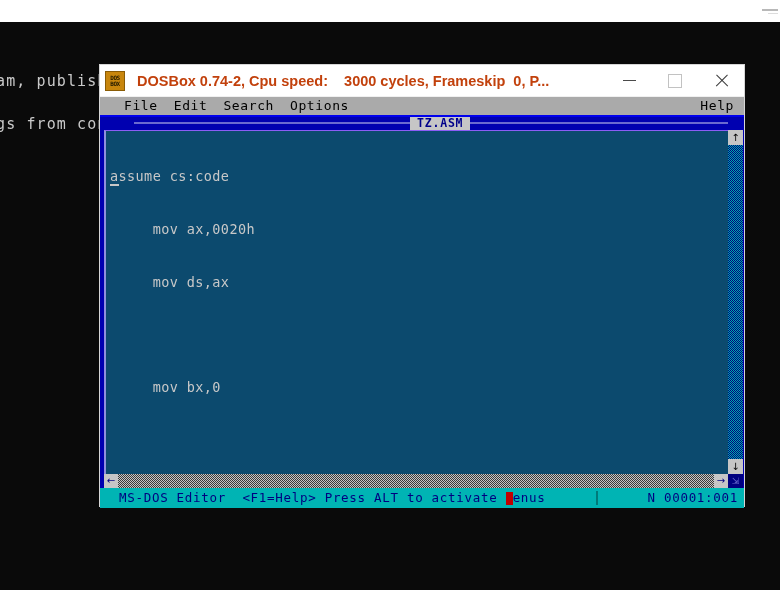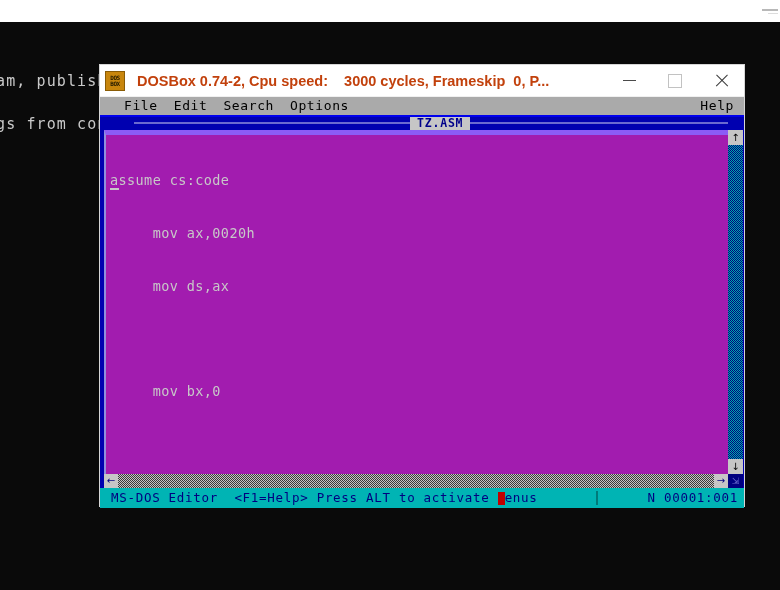--- a/index.html
+++ b/index.html
@@ -195,22 +195,22 @@
     font-weight: bold;
     padding: 1px 7px;
     letter-spacing: 0.8px;
     line-height: 11px;
   }
   .code-frame {
     position: absolute;
     left: 4px; top: 13px;
     right: 16px; bottom: 14px;
     border-left: 2px solid #8f8fdd;
-    border-top: 5px solid #8b5cf6;
-    background: #a21caf;
+    border-top: 1px solid #8b5cf6;
+    background: #0c4a6e;
     overflow: hidden;
   }
   .code {
     font-family: "DejaVu Sans Mono", monospace;
     font-size: 13.5px;
     line-height: 17.6px;
     color: #c8c8c8;
     white-space: pre;
     padding: 2px 0 0 4px;
     letter-spacing: 0.4px;
@@ -279,21 +279,21 @@
     color: #000080;
     font-family: "DejaVu Sans Mono", monospace;
     font-size: 12.5px;
     line-height: 20px;
     letter-spacing: 0.7px;
     white-space: pre;
     overflow: hidden;
   }
   .status-left {
     position: absolute;
-    left: 11px; top: 0;
+    left: 19px; top: 0;
     display: flex;
     align-items: center;
   }
   .status-cursor-block {
     display: inline-block;
     width: 7px; height: 13px;
     background: #c00000;
     vertical-align: middle;
     margin: 0 0 0 0;
   }

